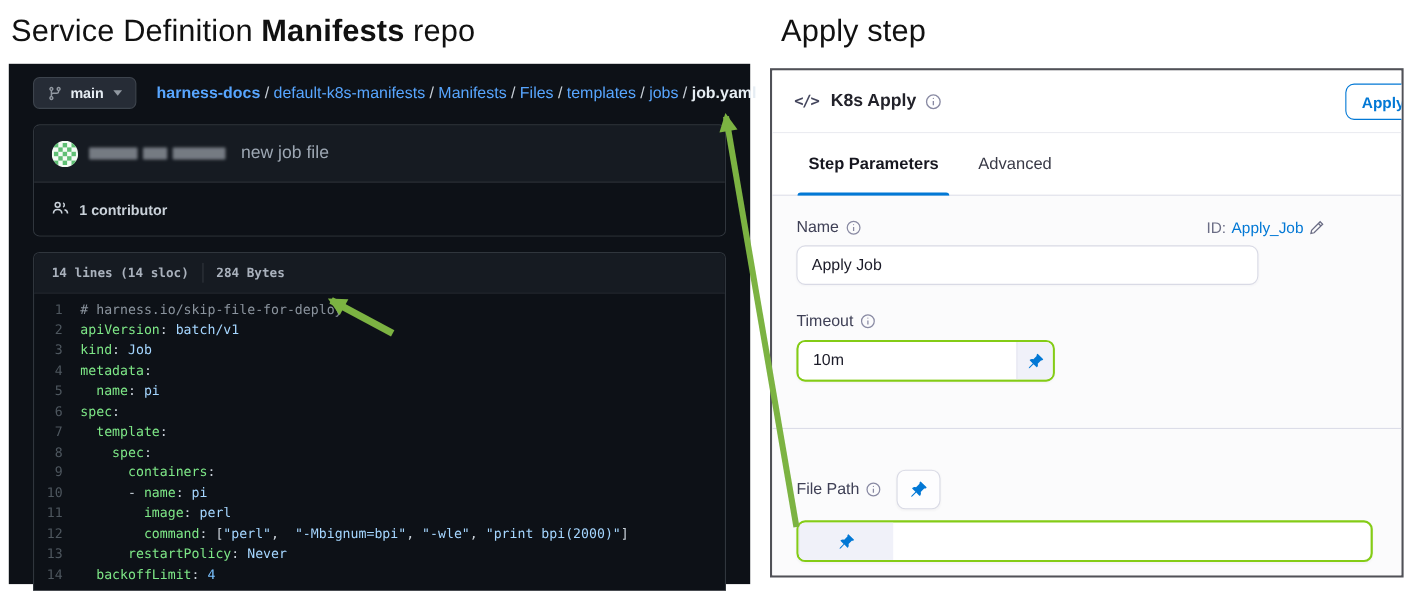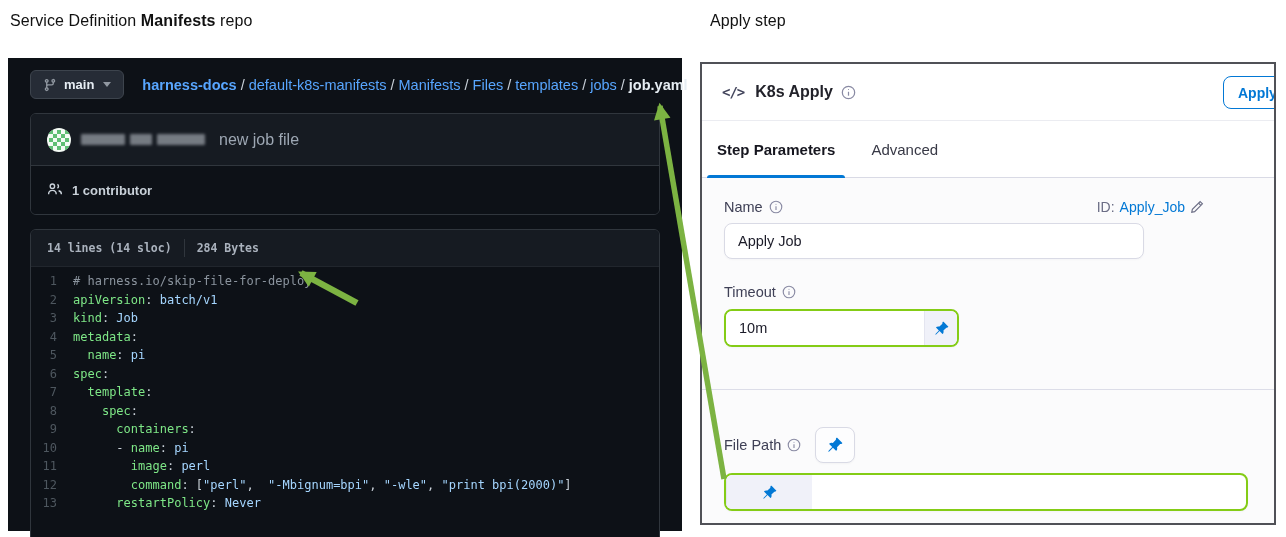--- a/index.html
+++ b/index.html
@@ -2,21 +2,21 @@
 <html style="--accent: #0278d5; --arrow: #7cb342; --gh-link: #58a6ff; --code-key: #7ee787; --code-val: #a5d6ff;"><head>
 <meta charset="utf-8">
 <style>
   :root{
     --accent:#0278d5; --arrow:#7cb342; --gh-link:#58a6ff;
     --code-key:#7ee787; --code-val:#a5d6ff; --code-num:#79c0fd;
   }
   *{margin:0;padding:0;box-sizing:border-box;}
   html,body{width:1286px;height:537px;background:#fff;font-family:"Liberation Sans",sans-serif;overflow:hidden;position:relative;}
 
-  .fig-title{position:absolute;top:12px;font-size:16px;color:#111;letter-spacing:.1px;}
+  .fig-title{position:absolute;top:12px;font-size:28px;color:#111;letter-spacing:.1px;}
   #left-title{left:10px;}
   #right-title{left:710px;}
   .fig-title b{font-weight:700;}
 
   
   .gh-panel{position:absolute;left:8px;top:58px;width:674px;height:473px;background:#0d1117;color:#c9d1d9;}
   .gh-topbar{display:flex;align-items:center;gap:18px;padding:12px 22px 8px 22px;}
   .branch-btn{display:inline-flex;align-items:center;gap:7px;background:#262c36;border:1px solid #3d444d;border-radius:6px;height:29px;padding:0 12px;color:#e6edf3;font-size:13px;font-weight:600;cursor:pointer;}
   .branch-btn svg{display:block;}
   .caret{width:0;height:0;border-left:4px solid transparent;border-right:4px solid transparent;border-top:5px solid #9198a1;margin-left:2px;}
@@ -47,21 +47,21 @@
   .tok-num{color:var(--code-num);}
   .tok-p{color:#c9d1d9;}
 
   
   .apply-panel{position:absolute;left:700px;top:62px;width:576px;height:463px;background:#fff;border:2px solid #505157;overflow:hidden;}
   .panel-header{height:57px;display:flex;align-items:center;padding:0 20px;position:relative;border-bottom:1px solid #ebecf1;background:#fff;}
   .code-glyph{font-family:"DejaVu Sans Mono",monospace;font-size:14px;font-weight:700;color:#43455c;letter-spacing:-1px;}
   .step-title{font-size:16px;font-weight:600;color:#22222a;margin-left:11px;}
   .info-ic{display:inline-flex;margin-left:8px;}
   .apply-btn{position:absolute;left:521px;top:12px;height:33px;width:130px;border:1.5px solid var(--accent);border-radius:8px;background:#fff;color:var(--accent);font-size:14px;font-weight:600;text-align:left;padding:0 0 0 14px;cursor:pointer;font-family:"Liberation Sans",sans-serif;}
-  .tabbar{height:57px;display:flex;align-items:stretch;padding-left:15px;gap:36px;border-bottom:1px solid #d9dae5;background:#fff;}
+  .tabbar{height:57px;display:flex;align-items:stretch;padding-left:33px;gap:36px;border-bottom:1px solid #d9dae5;background:#fff;}
   .tab{display:flex;align-items:center;font-size:15px;color:#383946;position:relative;cursor:pointer;}
   .tab.active{font-weight:700;color:#16161f;}
   .tab.active::after{content:"";position:absolute;left:-10px;right:-10px;bottom:-1px;height:3px;background:var(--accent);border-radius:3px 3px 0 0;}
   .panel-body{background:#fbfbfc;height:347px;padding:21px 22px 0;position:relative;}
   .field-label{display:inline-flex;align-items:center;gap:6px;font-size:14.5px;color:#3f4056;}
   .name-row{width:480px;display:flex;justify-content:space-between;align-items:center;}
   .id-chunk{display:inline-flex;align-items:center;gap:5px;font-size:14px;}
   .id-prefix{color:#6b6d85;}
   .id-value{color:var(--accent);font-weight:500;cursor:pointer;}
   .text-input{margin-top:8px;height:36px;border:1px solid #d9dae5;border-radius:8px;background:#fff;display:flex;align-items:center;padding-left:13px;font-size:14.5px;color:#1b1b28;box-shadow:0 1px 2px rgba(40,41,61,.03);}
@@ -189,20 +189,24 @@
           <span class="lc"><span class="tok-p">        </span><span class="tok-k">image</span><span class="tok-p">: </span><span class="tok-v">perl</span></span>
         </div>
         <div class="code-line">
           <span class="ln">12</span>
           <span class="lc"><span class="tok-p">        </span><span class="tok-k">command</span><span class="tok-p">: [</span><span class="tok-v">"perl"</span><span class="tok-p">,  </span><span class="tok-v">"-Mbignum=bpi"</span><span class="tok-p">, </span><span class="tok-v">"-wle"</span><span class="tok-p">, </span><span class="tok-v">"print bpi(2000)"</span><span class="tok-p">]</span></span>
         </div>
         <div class="code-line">
           <span class="ln">13</span>
           <span class="lc"><span class="tok-p">      </span><span class="tok-k">restartPolicy</span><span class="tok-p">: </span><span class="tok-v">Never</span></span>
         </div>
+        <div class="code-line">
+          <span class="ln">14</span>
+          <span class="lc"><span class="tok-p">  </span><span class="tok-k">backoffLimit</span><span class="tok-p">: </span><span class="tok-num">4</span></span>
+        </div>
       </div>
   </div>
 </div>
 
 <div class="apply-panel">
   <div class="panel-header">
     <span class="code-glyph">&lt;/&gt;</span>
     <span class="step-title">K8s Apply</span>
     <span class="info-ic">
       <svg width="15" height="15" viewBox="0 0 16 16" fill="none" stroke="#898aa3" stroke-width="1.3">

